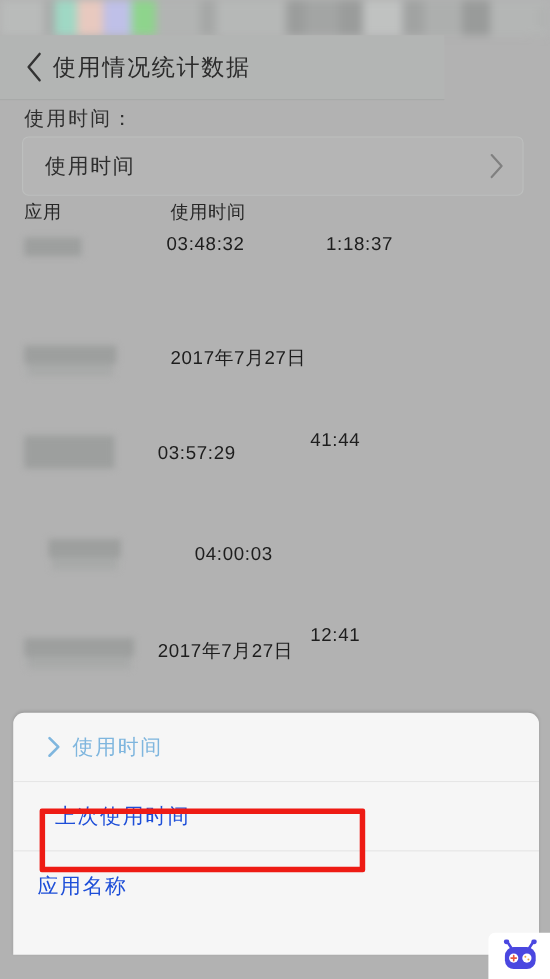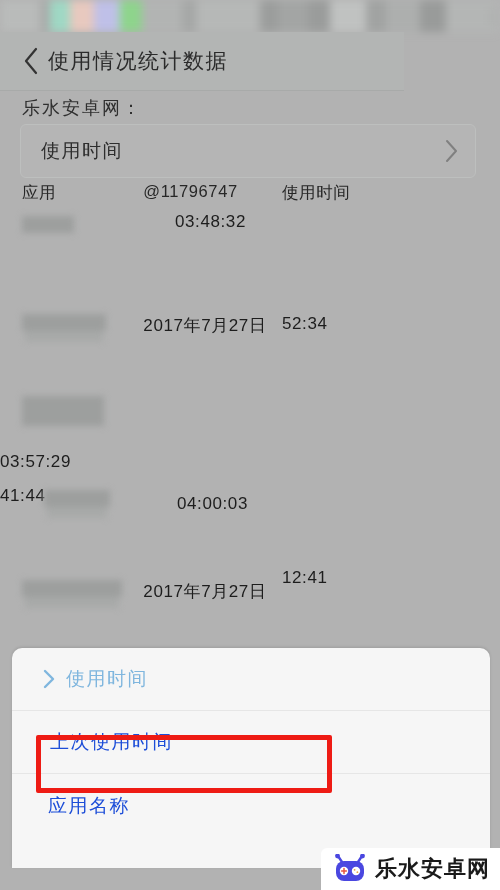--- a/index.html
+++ b/index.html
@@ -223,55 +223,54 @@
 
   <div class="titlebar">
     <div class="back-chevron">
       <svg width="18" height="30" viewBox="0 0 18 30" aria-hidden="true">
         <path d="M14 3 L4 15 L14 27" fill="none" stroke="#333333" stroke-width="2.2" stroke-linecap="round" stroke-linejoin="round"></path>
       </svg>
     </div>
     <div class="title-text">使用情况统计数据</div>
   </div>
 
-  <div class="sort-label">乐水安卓网：</div>
+  <div class="sort-label">使用时间：</div>
 
   <div class="sort-select">
     <span class="sort-select-value">使用时间</span>
     <span class="sort-select-chevron">
       <svg width="16" height="26" viewBox="0 0 16 26" aria-hidden="true">
         <path d="M4 3 L13 13 L4 23" fill="none" stroke="#808080" stroke-width="2" stroke-linecap="round" stroke-linejoin="round"></path>
       </svg>
     </span>
   </div>
 
   <div class="table">
 
     <div class="trow" style="height:30px;">
       <div class="col-app hcell">应用</div>
-      <div class="col-last hcell">@11796747</div>
       <div class="col-usage hcell">使用时间</div>
     </div>
 
     <div class="trow" style="height:74px;gap:20px;">
       <div class="col-app">
         <div class="blur-name" style="width:52px;margin-top:4px;"></div>
       </div>
       <div class="col-last cell">03:48:32</div>
+      <div class="col-usage cell">1:18:37</div>
     </div>
 
     <div class="trow" style="height:90px;">
       <div class="col-app">
         <div class="blur-name two" style="width:84px;margin-top:28px;"></div>
       </div>
       <div class="col-last cell" style="margin-top:28px;">2017年7月27日</div>
-      <div class="col-usage cell" style="margin-top:28px;">52:34</div>
-    </div>
-
-    <div class="trow" style="height:82px;flex-direction:column;">
+    </div>
+
+    <div class="trow" style="height:82px;">
       <div class="col-app">
         <div class="blur-name" style="width:82px;height:30px;margin-top:20px;"></div>
       </div>
       <div class="col-last cell" style="margin-top:26px;">03:57:29</div>
       <div class="col-usage cell" style="margin-top:14px;">41:44</div>
     </div>
 
     <div class="trow" style="height:88px;padding-left:22px;">
       <div class="col-app">
         <div class="blur-name two" style="width:66px;margin-top:32px;"></div>
@@ -297,21 +296,21 @@
           <path d="M3 3 L11 11 L3 19" fill="none" stroke="#7fb6de" stroke-width="2.4" stroke-linecap="round" stroke-linejoin="round"></path>
         </svg>
       </span>
       <span class="sheet-label">使用时间</span>
     </div>
 
     <div class="sheet-item highlighted">
       <span class="sheet-label">上次使用时间</span>
     </div>
 
-    <div class="sheet-item" style="padding-left:36px;border-bottom:none;">
+    <div class="sheet-item" style="padding-left:22px;border-bottom:none;">
       <span class="sheet-label">应用名称</span>
     </div>
 
   </div>
 
   <div class="red-box"></div>
 
   <div class="watermark">
     <span class="wm-robot">
       <svg width="34" height="30" viewBox="0 0 34 30" aria-hidden="true">
@@ -320,16 +319,15 @@
         <circle cx="4.5" cy="2" r="2.4" fill="#4a47e0"></circle>
         <circle cx="29.5" cy="2" r="2.4" fill="#4a47e0"></circle>
         <rect x="3" y="7" width="28" height="20" rx="8" fill="#4a47e0"></rect>
         <circle cx="11" cy="17" r="4.2" fill="#ffffff"></circle>
         <circle cx="23" cy="17" r="4.2" fill="#ffffff"></circle>
         <path d="M11 14.6 v4.8 M8.6 17 h4.8" stroke="#e8543f" stroke-width="1.5" stroke-linecap="round"></path>
         <circle cx="21.6" cy="15.8" r="0.9" fill="#e8a23f"></circle>
         <circle cx="24.4" cy="18.2" r="0.9" fill="#e8a23f"></circle>
       </svg>
     </span>
-    <span class="wm-text">乐水安卓网</span>
   </div>
 
 </div>
 
 </body></html>

